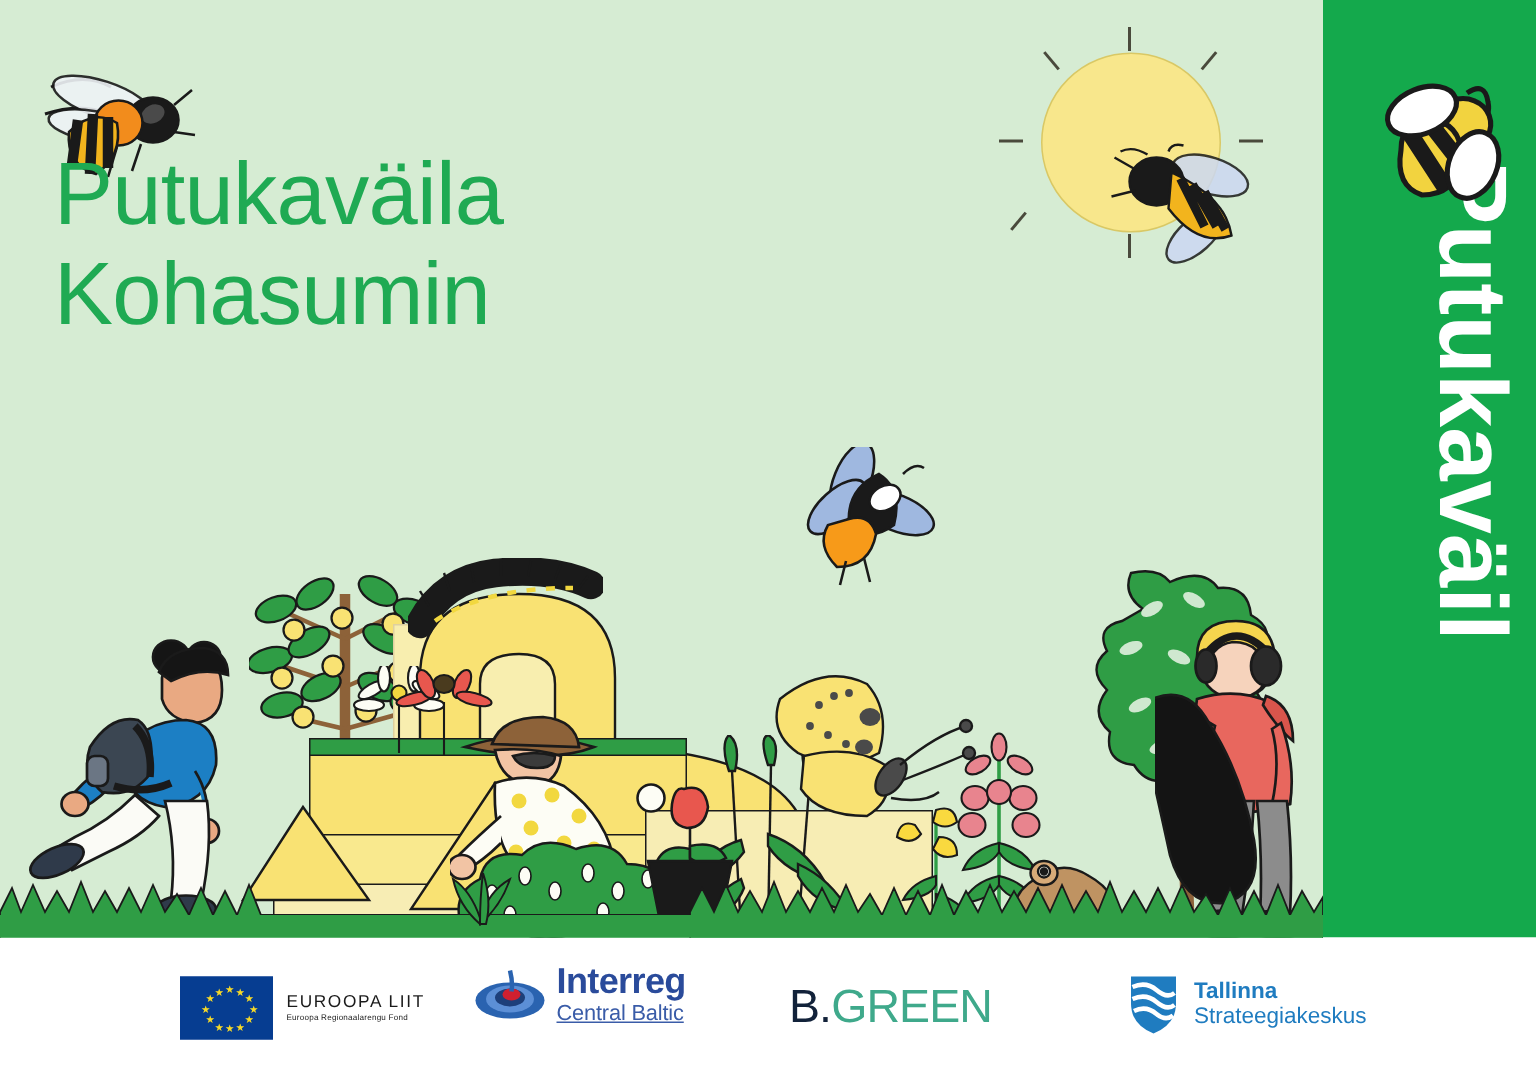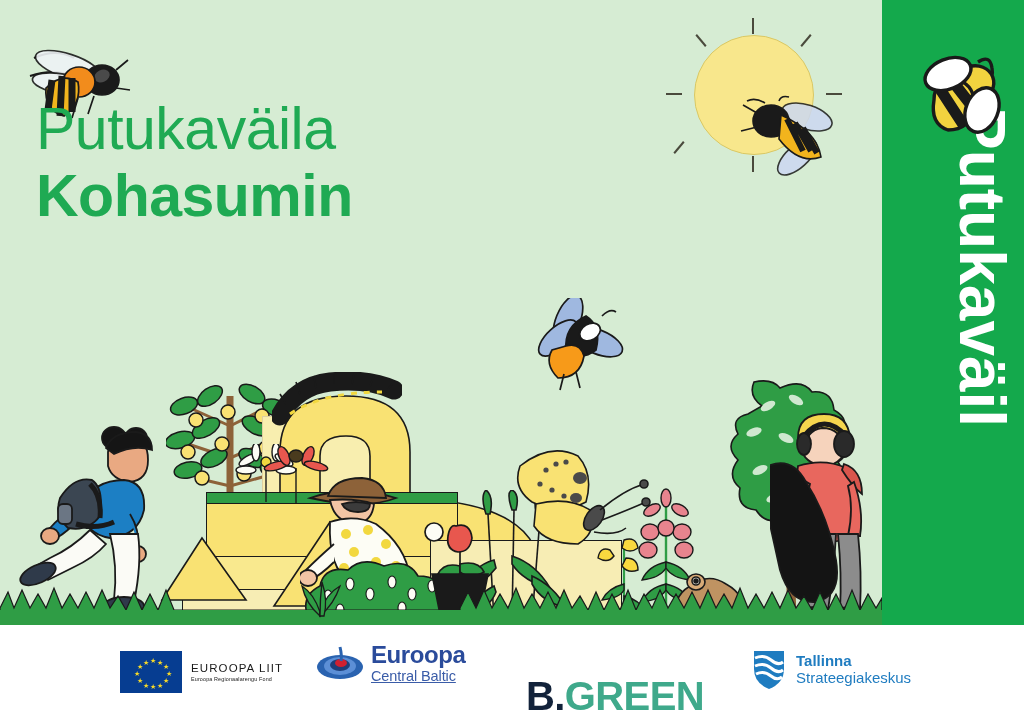--- a/index.html
+++ b/index.html
@@ -5,21 +5,21 @@
   html,body{margin:0;padding:0;background:#fff;}
   body{width:1024px;height:720px;overflow:hidden;font-family:"Liberation Sans",sans-serif;}
   .poster{position:relative;width:1024px;height:720px;background:#ffffff;overflow:hidden;padding-left:28px;}
 
   
   .canvas{position:absolute;left:0;top:0;width:882px;height:625px;background:#d6ecd3;overflow:hidden;}
 
   
   .title{position:absolute;left:36px;top:96px;width:760px;z-index:40;}
   .title .l{display:block;color:#1faa53;font-size:59px;line-height:67px;letter-spacing:-0.5px;font-weight:400;}
-  .title .l3{font-weight:700;}
+  .title .l3{font-weight:400;}
 
   
   .sun{position:absolute;left:694px;top:35px;width:118px;height:118px;border-radius:50%;background:#f8e78c;border:1px solid #d9c865;z-index:8;}
   .ray{position:absolute;background:#4a4a3c;z-index:7;}
 
   
   .sidebar{position:absolute;left:882px;top:0;width:142px;height:625px;background:#14a94c;overflow:hidden;}
   .sidebar-text{position:absolute;left:-160px;top:330px;width:520px;transform:rotate(90deg);transform-origin:center center;
     color:#fff;font-size:64px;font-weight:700;letter-spacing:0px;text-align:left;white-space:nowrap;}
   .bee-logo{position:absolute;left:912px;top:48px;width:96px;height:92px;z-index:30;}
@@ -32,21 +32,21 @@
   .eu-flag{width:60px;height:40px;background:#063d91;position:relative;border:1px solid #063d91;}
   .eu-star{position:absolute;color:#f6d928;font-size:7px;line-height:7px;}
   .eu-txt{margin-left:9px;}
   .eu-t1{font-size:11.5px;letter-spacing:1.1px;color:#1a1a1a;font-weight:400;}
   .eu-t2{font-size:5.4px;letter-spacing:0.15px;color:#1a1a1a;margin-top:2px;}
 
   .itr-txt{margin-left:7px;line-height:1;}
   .itr-t1{font-size:24px;font-weight:700;color:#2a4b9b;letter-spacing:-0.4px;}
   .itr-t2{font-size:14.5px;color:#3a5ca8;margin-top:2px;letter-spacing:-0.1px;text-decoration:underline;}
 
-  .bg-txt{font-size:40px;font-weight:700;letter-spacing:-0.6px;margin-top:21px;}
+  .bg-txt{font-size:31px;font-weight:400;letter-spacing:-0.6px;}
   .bg-d{color:#12223a;} .bg-g{color:#3fa98b;}
 
   .tl-txt{margin-left:10px;line-height:1.12;}
   .tl-t1{font-size:15px;font-weight:700;color:#1f7cc0;}
   .tl-t2{font-size:15px;font-weight:400;color:#1f7cc0;}
 
   
   .o{position:absolute;}
 </style>
 </head>
@@ -492,21 +492,21 @@
 
       <div class="logo" style="left:196px;top:4px;">
         <svg width="48" height="40" viewBox="0 0 48 40">
           <ellipse cx="24" cy="24" rx="23" ry="12" fill="#2a63b0"></ellipse>
           <ellipse cx="24" cy="23" rx="16" ry="9" fill="#5c8fd6"></ellipse>
           <ellipse cx="24" cy="22" rx="10" ry="6" fill="#1d3f7a"></ellipse>
           <ellipse cx="25" cy="20" rx="6" ry="4" fill="#cf2030"></ellipse>
           <path d="M24 4 Q26 12 25 18" stroke="#2a63b0" stroke-width="3" fill="none"></path>
         </svg>
         <div class="itr-txt">
-          <div class="itr-t1">Euroopa</div>
+          <div class="itr-t1">Interreg</div>
           <div class="itr-t2">Central Baltic</div>
         </div>
       </div>
 
       <div class="logo" style="left:406px;top:14px;">
         <div class="bg-txt">
           <span class="bg-d">B.</span><span class="bg-g">GREEN</span>
         </div>
       </div>
 

